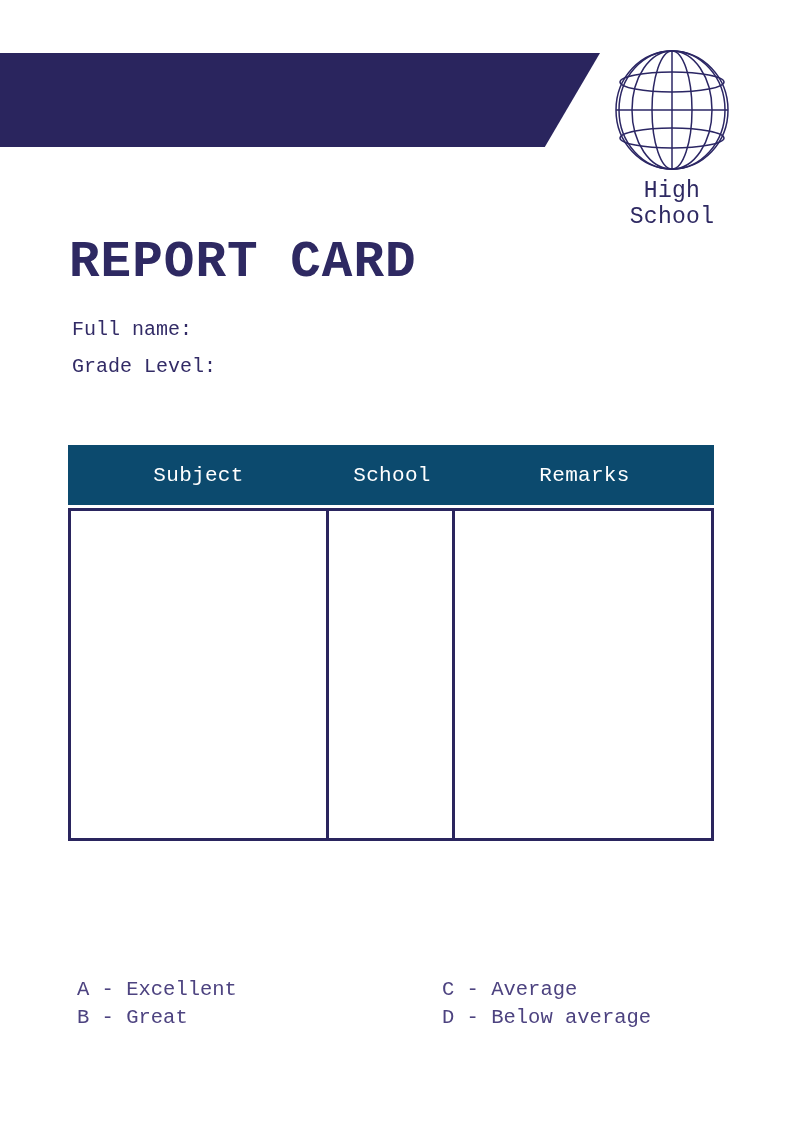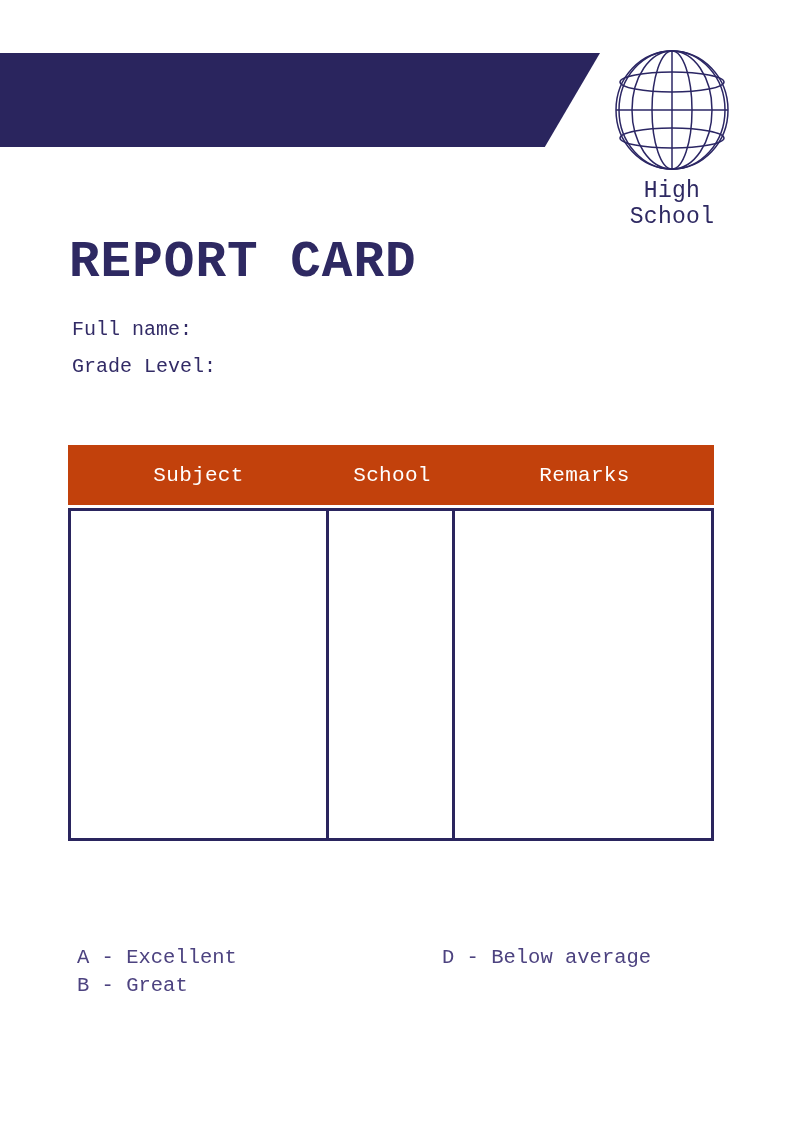--- a/index.html
+++ b/index.html
@@ -37,38 +37,38 @@
     color:#2e2962;white-space:nowrap;
   }
   
   .student-fields{
     position:absolute;left:72px;top:311px;
     font-size:20px;line-height:37px;color:#322b66;
   }
   
   .grades-table{position:absolute;left:68px;top:445px;width:646px;}
   .thead{
-    display:flex;height:60px;background:#c2410c;
+    display:flex;height:60px;background:#0c4a6e;
     color:#ffffff;font-size:21px;letter-spacing:0.3px;
   }
   .thead .th{display:flex;align-items:center;justify-content:center;}
   .tbody{display:flex;height:333px;margin-top:3px;}
   .tcell{box-sizing:border-box;border:3px solid #2a255e;background:#ffffff;}
   .tcell + .tcell{border-left:none;}
   .col-subject{width:261px;}
   .col-grade{width:126px;}
   .col-remarks{width:259px;}
   
   .grading-heading{
     position:absolute;left:72px;top:898px;
     font-size:25px;font-weight:bold;letter-spacing:0.6px;
     color:#2e2962;
   }
   .grading-col{
-    position:absolute;top:944px;
+    position:absolute;top:976px;
     font-size:20.5px;line-height:28px;color:#4d4380;
   }
   .grading-col.left{left:77px;}
   .grading-col.right{left:442px;}
 </style>
 </head>
 <body>
 
 <div class="page">
 
@@ -109,16 +109,17 @@
       <div class="tcell col-remarks"></div>
     </div>
   </div>
 
 
   <div class="grading-col left">
     <div>A - Excellent</div>
     <div>B - Great</div>
   </div>
   <div class="grading-col right">
+    <div>C - Average</div>
     <div>D - Below average</div>
   </div>
 
 </div>
 
 </body></html>

